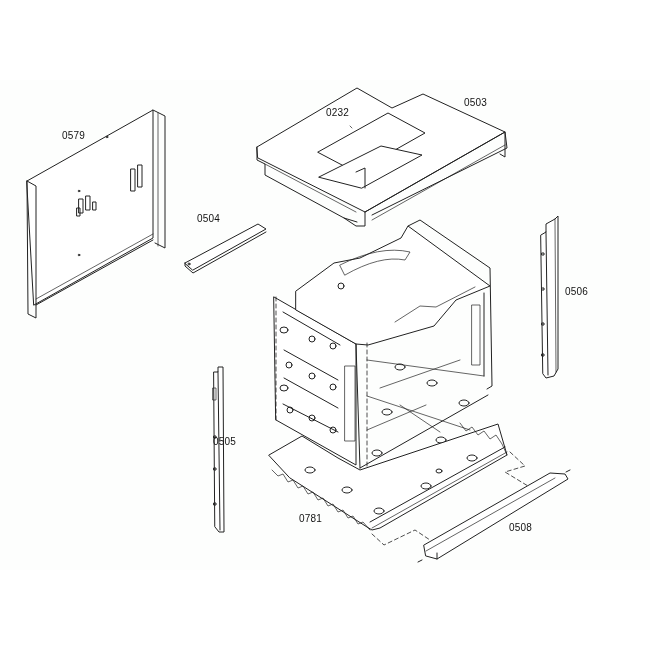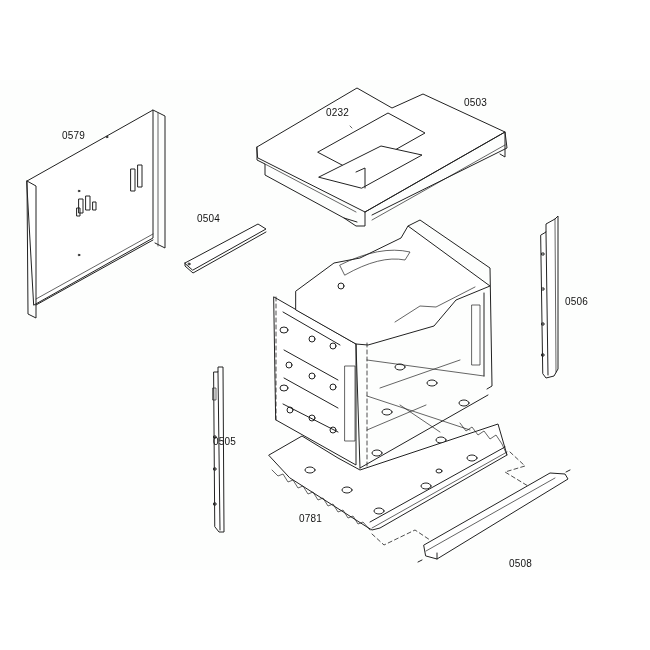--- a/index.html
+++ b/index.html
@@ -165,15 +165,15 @@
     <line x1="566" y1="472" x2="570" y2="470"></line>
     <line x1="418" y1="562" x2="422" y2="560"></line>
   </g>
 </svg>
 
 <div class="label" style="left:62px;top:131px;">0579</div>
 <div class="label" style="left:326px;top:108px;">0232</div>
 <div class="label" style="left:464px;top:98px;">0503</div>
 <div class="label" style="left:197px;top:214px;">0504</div>
 <div class="label" style="left:181px;top:437px;margin-left:32px;">0505</div>
-<div class="label" style="left:565px;top:297px;">0506</div>
+<div class="label" style="left:565px;top:287px;">0506</div>
 <div class="label" style="left:299px;top:514px;">0781</div>
-<div class="label" style="left:509px;top:523px;margin-top:36px;">0508</div>
+<div class="label" style="left:509px;top:523px;">0508</div>
 
 </body></html>

